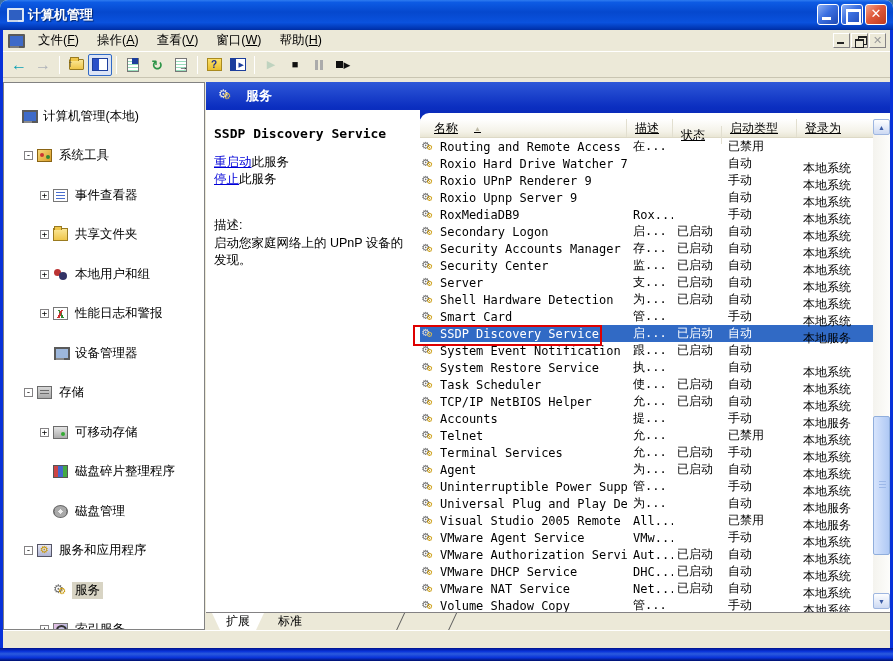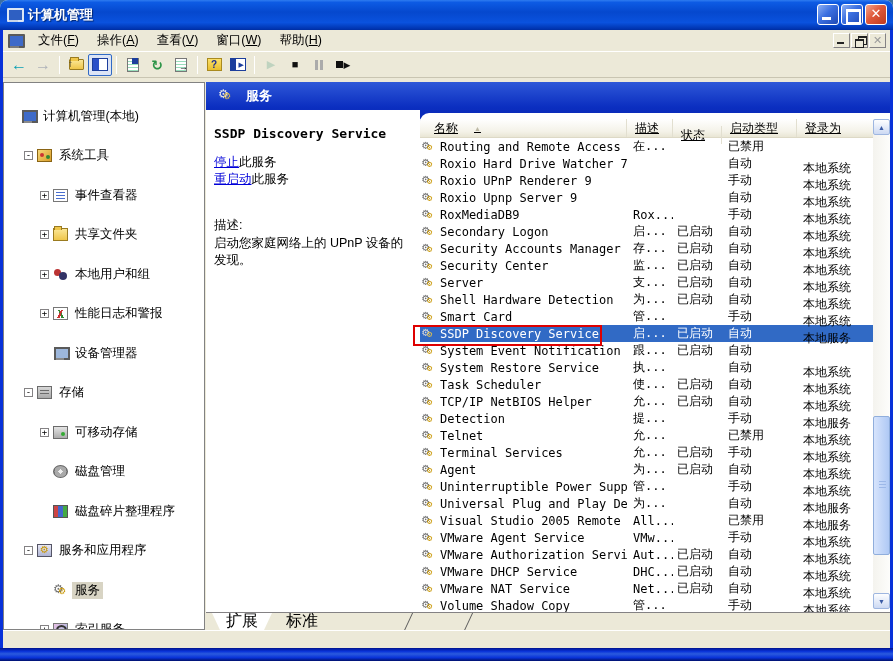--- a/index.html
+++ b/index.html
@@ -174,21 +174,21 @@
     background:linear-gradient(to bottom,#FDFEFF,#CCD9F3); color:#3B5BA5; font-size:7px; display:flex; align-items:center; justify-content:center; }
   .sb-up { top:0; } .sb-down { bottom:0; }
   .sb-thumb { position:absolute; left:0; top:297px; width:17px; height:139px; border:1px solid #90AEDC; border-radius:2px;
     background:linear-gradient(to right,#D7E4FC,#AFC9F5); }
   .sb-thumb::after { content:""; position:absolute; left:5px; top:64px; width:7px; height:7px;
     background:repeating-linear-gradient(to bottom,#9CB8E8 0 1px,transparent 1px 3px); }
 
   
   .tabstrip { position:absolute; left:0; right:0; bottom:0; height:18px; background:#ECE9D8;
     border-top:1px solid #848284; display:flex; align-items:stretch; padding-left:6px; }
-  .tab { position:relative; padding:0 14px; display:flex; align-items:center; font-size:16px; color:#000; }
+  .tab { position:relative; padding:0 14px; display:flex; align-items:center; font-size:12px; color:#000; }
   .tab .tab-bg { position:absolute; inset:0; background:#ECE9D8; clip-path:polygon(0 0,100% 0,calc(100% - 8px) 100%,8px 100%); }
   .tab.active .tab-bg { background:#FFF; }
   .tab .edge { position:absolute; top:0; bottom:0; width:1px; background:#5a5a5a; }
   .tab .edge-l { left:3px; transform:skewX(25deg); }
   .tab .edge-r { right:3px; transform:skewX(-25deg); }
   .tab .lbl { position:relative; z-index:2; }
 
   .statusbar { position:absolute; left:3px; right:3px; top:630px; height:18px; background:#ECE9D8; border-top:1px solid #fff; }
 </style>
 </head>
@@ -330,27 +330,27 @@
         <span class="tico tico-storage"></span>
         <span class="tlabel">存储</span>
       </div>
       <div class="trow" style="padding-left: 36px;">
         <span class="texp">+</span>
         <span class="tico tico-removable-storage"></span>
         <span class="tlabel">可移动存储</span>
       </div>
       <div class="trow" style="padding-left: 36px;">
         <span class="texp-space"></span>
+        <span class="tico tico-defrag"></span>
+        <span class="tlabel">磁盘碎片整理程序</span>
+      </div>
+      <div class="trow" style="padding-left: 36px;">
+        <span class="texp-space"></span>
         <span class="tico tico-disk-management"></span>
         <span class="tlabel">磁盘管理</span>
-      </div>
-      <div class="trow" style="padding-left: 36px;">
-        <span class="texp-space"></span>
-        <span class="tico tico-defrag"></span>
-        <span class="tlabel">磁盘碎片整理程序</span>
       </div>
       <div class="trow" style="padding-left: 20px;">
         <span class="texp">-</span>
         <span class="tico tico-services-apps"></span>
         <span class="tlabel">服务和应用程序</span>
       </div>
       <div class="trow" style="padding-left: 36px;">
         <span class="texp-space"></span>
         <span class="tico gear-double"></span>
         <span class="tlabel sel">服务</span>
@@ -365,22 +365,22 @@
   <div class="right-panel">
     <div class="taskpad-band"></div>
     <div class="taskpad-header">
       <span class="gear-double"></span>
       <span>服务</span>
     </div>
 
     <div class="info-pane">
       <div class="svc-title">SSDP Discovery Service</div>
       <div class="svc-links">
+        <div><a>重启动</a><span>此服务</span></div>
         <div><a>停止</a><span>此服务</span></div>
-        <div><a>重启动</a><span>此服务</span></div>
       </div>
       <div class="svc-desc-label">描述:</div>
       <div class="svc-desc">启动您家庭网络上的 UPnP 设备的发现。</div>
     </div>
 
     <div class="list-panel">
       <div class="list-inner">
         <div class="lheader" id="lheader">
             <div class="hcell w-name first">
               <span>名称</span>
@@ -556,21 +556,21 @@
                 <span>TCP/IP NetBIOS Helper</span>
               </div>
               <div class="cell cdesc">允...</div>
               <div class="cell cstatus">已启动</div>
               <div class="cell cstartup">自动</div>
               <div class="cell clogon">本地服务</div>
             </div>
             <div class="lrow">
               <div class="cell cname">
                 <span class="gear-double"></span>
-                <span>Detection</span>
+                <span>Accounts</span>
               </div>
               <div class="cell cdesc">提...</div>
               <div class="cell cstatus"></div>
               <div class="cell cstartup">手动</div>
               <div class="cell clogon">本地系统</div>
             </div>
             <div class="lrow">
               <div class="cell cname">
                 <span class="gear-double"></span>
                 <span>Telnet</span>

